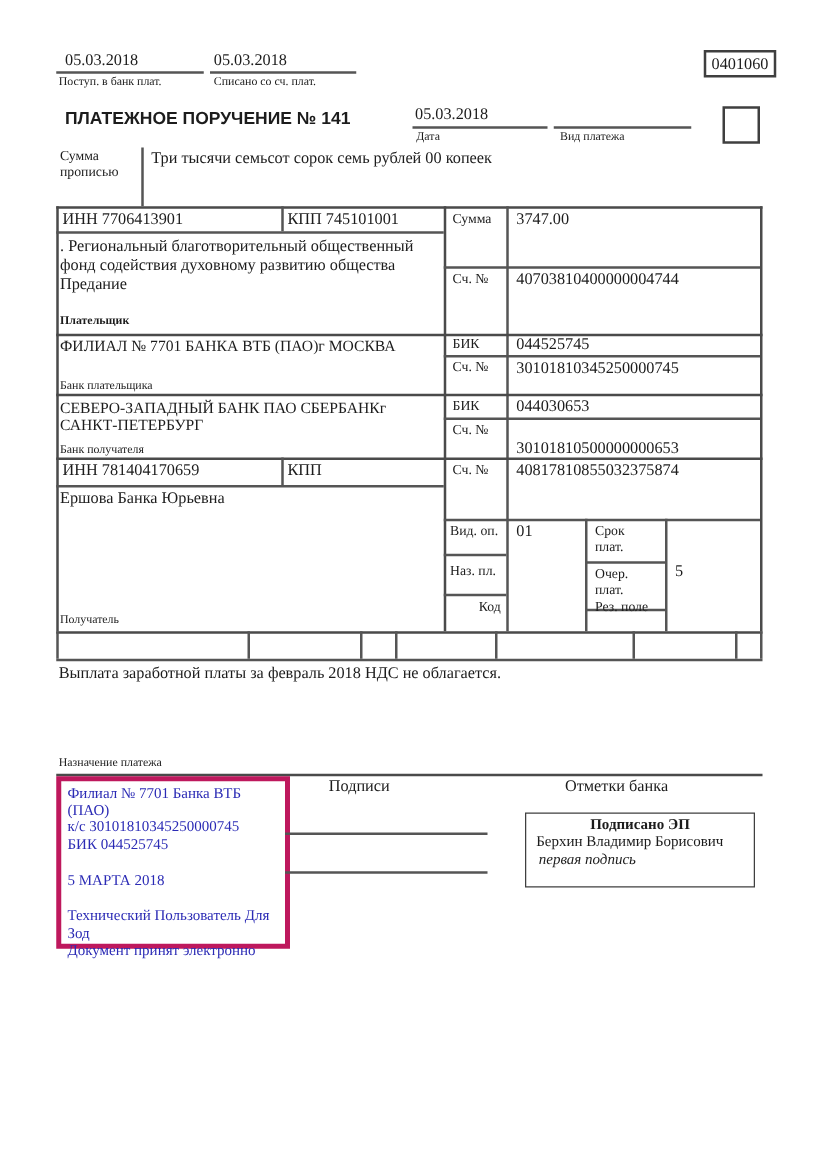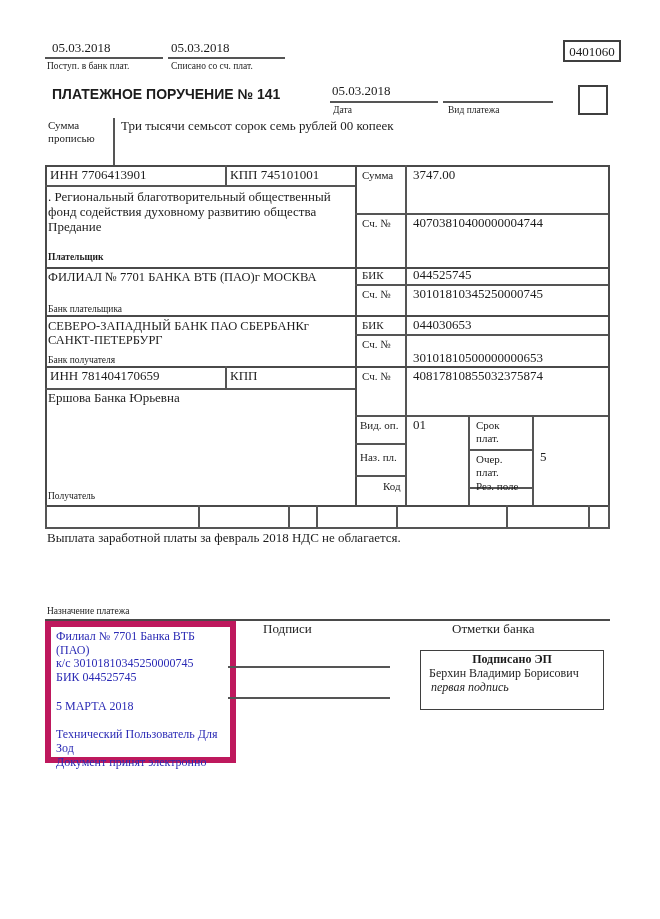--- a/index.html
+++ b/index.html
@@ -13,21 +13,21 @@
   .wrap{white-space:normal;}
   .sm{font-size:9.5px;}
   .md{font-size:11px;}
   .hl{position:absolute;background:#4a4a4a;height:2px;}
   .hl1{position:absolute;background:#555;height:1.5px;}
   .vl{position:absolute;background:#4a4a4a;width:2px;}
   .vl1{position:absolute;background:#555;width:1.5px;}
   .box{position:absolute;border:2px solid #3f3f3f;background:#fff;}
   .title{font-family:"Liberation Sans","DejaVu Sans",sans-serif;font-weight:bold;font-size:14px;}
   .blue{color:#2b2bb5;}
-  .bluebox{position:absolute;border:6px solid #be185d;}
+  .bluebox{position:absolute;border:4px solid #be185d;}
   .b{font-weight:bold;}
   .i{font-style:italic;}
 </style>
 </head>
 <body>
 
 <div id="page">
 
   <div class="t" style="left:52px;top:41px;">05.03.2018</div>
   <div class="hl1" style="left:45px;top:57px;width:118px;"></div>

